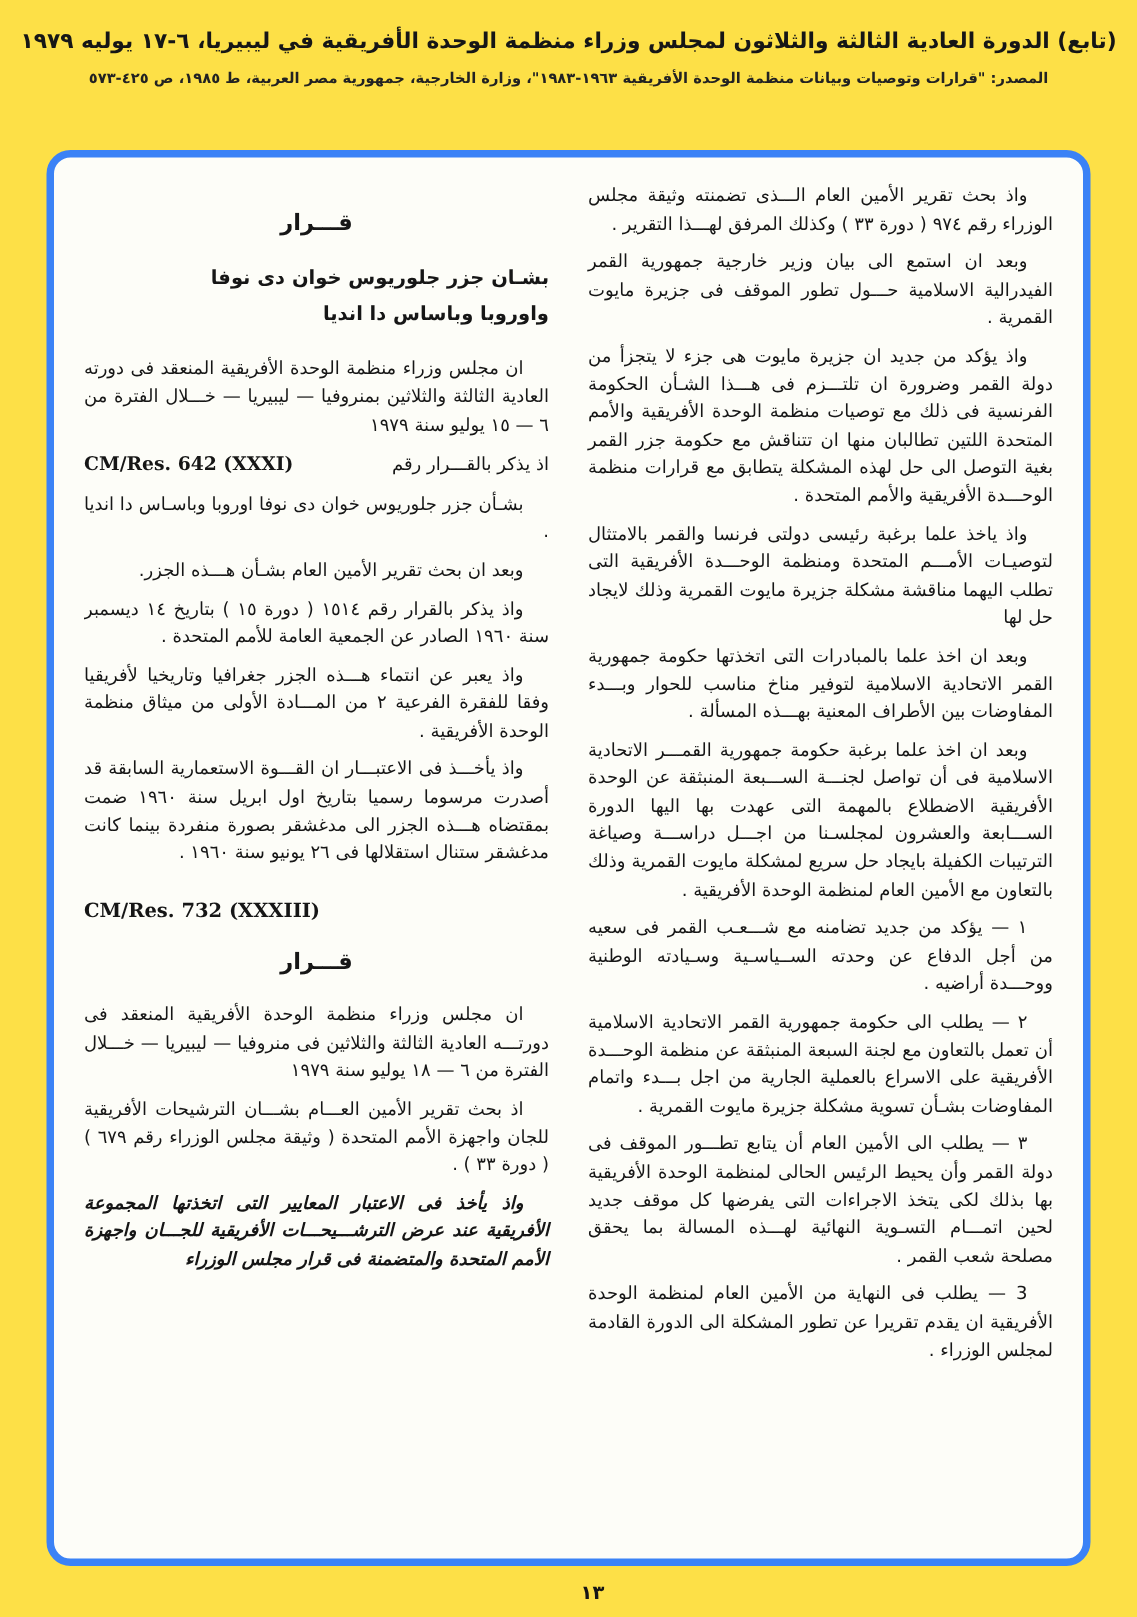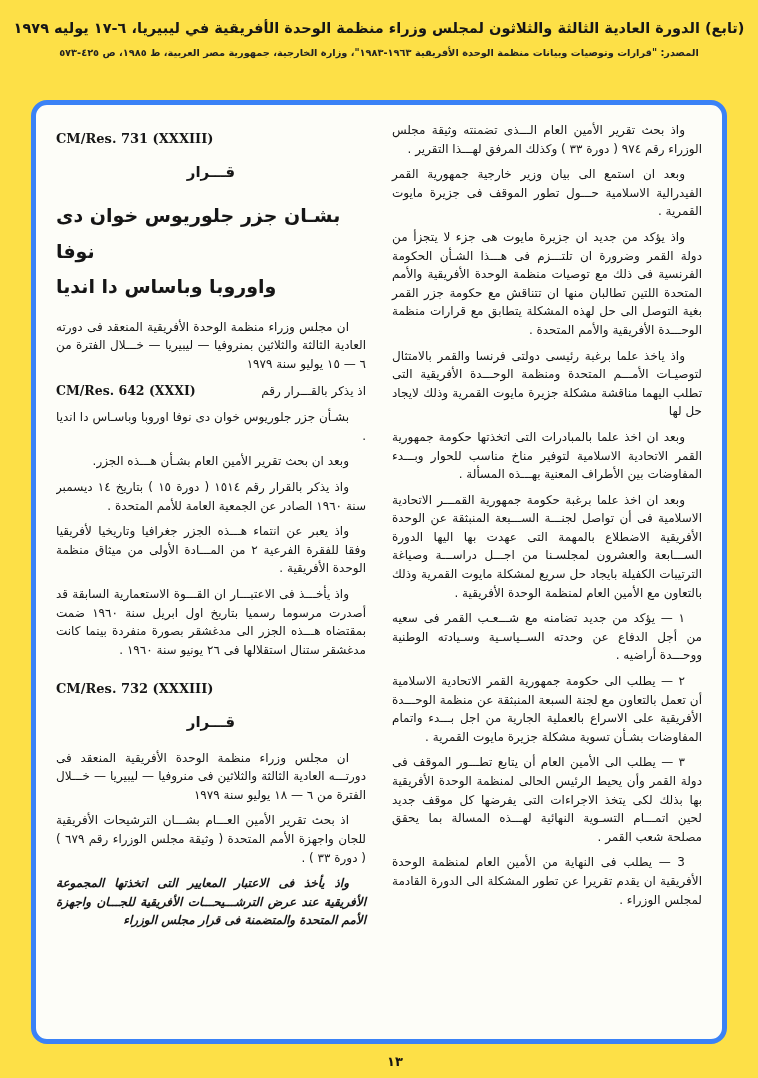--- a/index.html
+++ b/index.html
@@ -70,23 +70,23 @@
     margin: 2px 0 12px 0;
   }
   .rescode.second { margin-top: 20px; }
   .res-title {
     text-align: center;
     font-weight: bold;
     font-size: 15px;
     margin: 10px 0 14px 0;
   }
   .res-subject {
-    text-align: left;
+    text-align: right;
     font-weight: bold;
-    font-size: 19px;
+    font-size: 13px;
     line-height: 1.85;
     margin: 0 0 14px 0;
   }
   .recall-line {
     display: flex;
     direction: rtl;
     justify-content: space-between;
     align-items: baseline;
     margin: 2px 0 8px 0;
   }
@@ -129,21 +129,20 @@
         <p>واذ ياخذ علما برغبة رئيسى دولتى فرنسا والقمر بالامتثال لتوصيـات الأمـــم المتحدة ومنظمة الوحـــدة الأفريقية التى تطلب اليهما مناقشة مشكلة جزيرة مايوت القمرية وذلك لايجاد حل لها</p>
         <p>وبعد ان اخذ علما بالمبادرات التى اتخذتها حكومة جمهورية القمر الاتحادية الاسلامية لتوفير مناخ مناسب للحوار وبـــدء المفاوضات بين الأطراف المعنية بهـــذه المسألة .</p>
         <p>وبعد ان اخذ علما برغبة حكومة جمهورية القمـــر الاتحادية الاسلامية فى أن تواصل لجنـــة الســـبعة المنبثقة عن الوحدة الأفريقية الاضطلاع بالمهمة التى عهدت بها اليها الدورة الســـابعة والعشرون لمجلسـنا من اجـــل دراســـة وصياغة الترتيبات الكفيلة بايجاد حل سريع لمشكلة مايوت القمرية وذلك بالتعاون مع الأمين العام لمنظمة الوحدة الأفريقية .</p>
         <p>١ — يؤكد من جديد تضامنه مع شـــعـب القمر فى سعيه من أجل الدفاع عن وحدته الســياسـية وسـيادته الوطنية ووحـــدة أراضيه .</p>
         <p>٢ — يطلب الى حكومة جمهورية القمر الاتحادية الاسلامية أن تعمل بالتعاون مع لجنة السبعة المنبثقة عن منظمة الوحـــدة الأفريقية على الاسراع بالعملية الجارية من اجل بـــدء واتمام المفاوضات بشـأن تسوية مشكلة جزيرة مايوت القمرية .</p>
         <p>٣ — يطلب الى الأمين العام أن يتابع تطـــور الموقف فى دولة القمر وأن يحيط الرئيس الحالى لمنظمة الوحدة الأفريقية بها بذلك لكى يتخذ الاجراءات التى يفرضها كل موقف جديد لحين اتمـــام التسـوية النهائية لهـــذه المسالة بما يحقق مصلحة شعب القمر .</p>
         <p>3 — يطلب فى النهاية من الأمين العام لمنظمة الوحدة الأفريقية ان يقدم تقريرا عن تطور المشكلة الى الدورة القادمة لمجلس الوزراء .</p>
       </section>
 
       <section class="col col-left">
-        <div class="rescode">CM/Res. 731 (XXXIII)</div>
         <div class="res-title">قـــرار</div>
         <div class="res-subject">
           <span>بشـان جزر جلوريوس خوان دى نوفا</span><br>
           <span>واوروبا وباساس دا انديا</span>
         </div>
         <p>ان مجلس وزراء منظمة الوحدة الأفريقية المنعقد فى دورته العادية الثالثة والثلاثين بمنروفيا — ليبيريا — خـــلال الفترة من ٦ — ١٥ يوليو سنة ١٩٧٩</p>
         <div class="recall-line">
           <span class="recall-ar">اذ يذكر بالقـــرار رقم</span>
           <span class="recall-code">CM/Res. 642 (XXXI)</span>
         </div>

